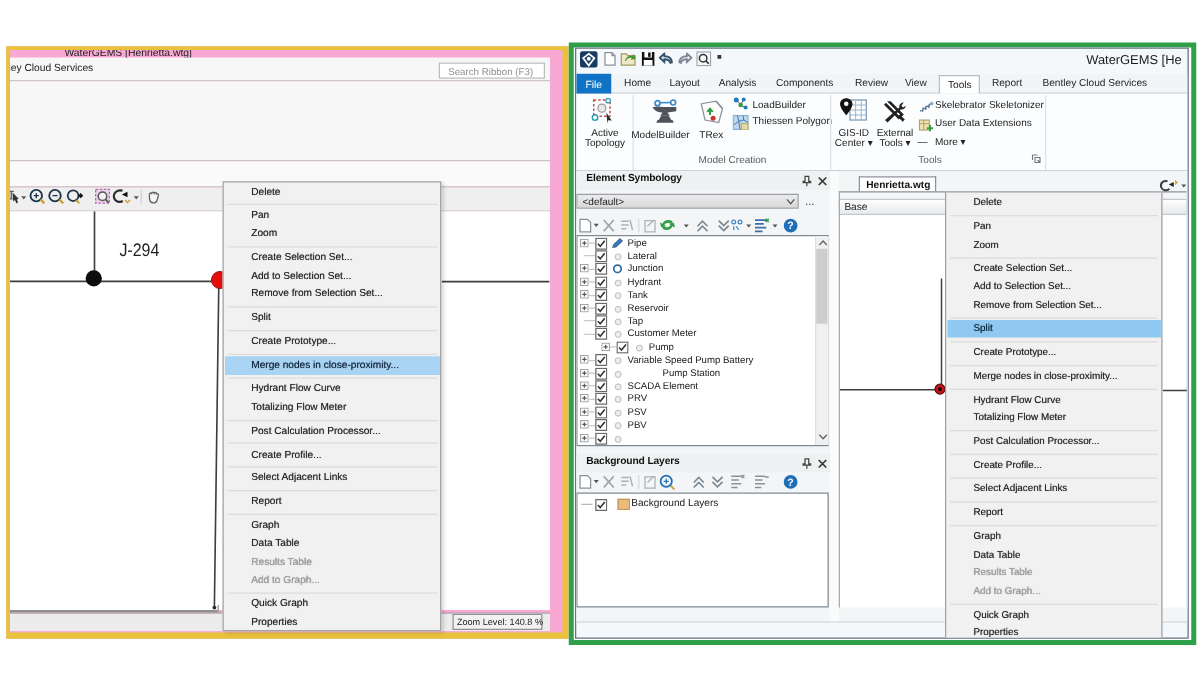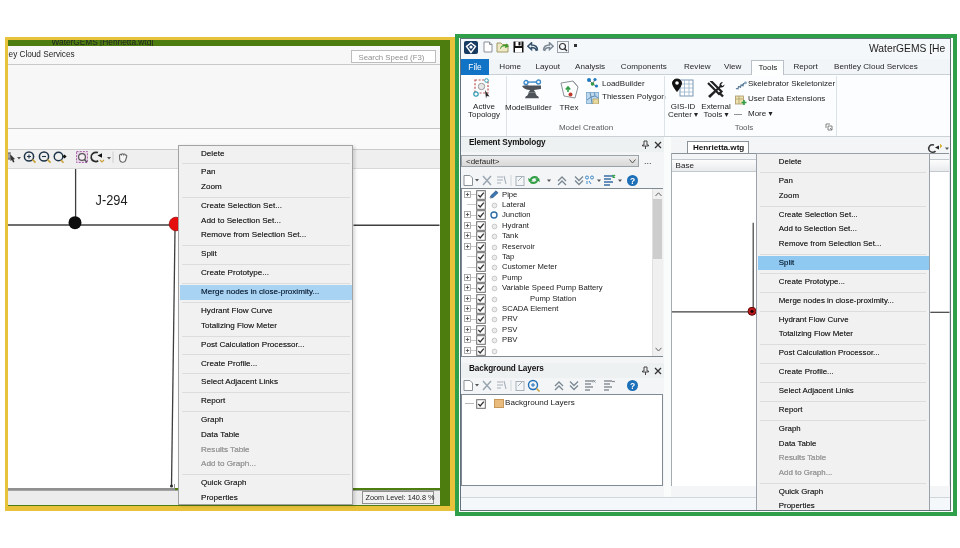--- a/index.html
+++ b/index.html
@@ -1,21 +1,21 @@
 <!DOCTYPE html>
 <html><head>
 <meta charset="utf-8">
 <style>
   html,body{margin:0;padding:0;}
   body{width:960px;height:548px;background:#fff;font-family:"Liberation Sans",sans-serif;overflow:hidden;}
   #root{position:relative;width:960px;height:548px;background:#fff;overflow:hidden;filter:blur(0.45px);}
   .abs{position:absolute;}
   .ln{position:absolute;background:#9b9b9b;}
   
-  #shotL{position:absolute;left:4.5px;top:37px;width:450px;height:473.5px;background:#4d7c0f;
+  #shotL{position:absolute;left:4.5px;top:37px;width:450px;height:473.5px;background:#f9a8d4;
     border-left:3.5px solid #e9c23b;border-top:3.5px solid #e9c23b;border-right:5px solid #e9c23b;border-bottom:5px solid #e9c23b;box-sizing:border-box;}
   #contL{position:absolute;left:0;top:0;width:432px;height:465px;overflow:hidden;}
   .Lmenu-item{position:absolute;left:1px;width:172px;height:14.7px;line-height:14.7px;font-size:8.1px;color:#242424;padding-left:21.5px;text-shadow:0 0 0.6px rgba(30,30,30,0.6);box-sizing:border-box;white-space:nowrap;}
   .Lsep{position:absolute;left:3px;width:168px;height:1px;background:#dcdcdc;}
   .Rmenu-item{position:absolute;left:1px;width:172px;height:14.5px;line-height:14.5px;font-size:7.9px;color:#242424;padding-left:20.8px;text-shadow:0 0 0.6px rgba(30,30,30,0.6);box-sizing:border-box;white-space:nowrap;}
   .Rsep{position:absolute;left:3px;width:166px;height:1px;background:#dcdcdc;}
   .dis{color:#a6a6a6;}
 </style>
 </head>
 <body>
@@ -24,21 +24,21 @@
 <div id="shotL">
  <div id="contL">
 
   <div class="abs" style="left:44px;top:-1px;width:200px;height:9px;overflow:hidden;">
     <div class="abs" style="left:0;top:-2px;font-size:8.3px;color:#222;">WaterGEMS [Henrietta.wtg]</div>
   </div>
 
   <div class="abs" style="left:0;top:6px;width:432px;height:18px;background:#f7f7f7;"></div>
   <div class="abs" style="left:-3px;top:10px;font-size:8.2px;color:#222;">tley Cloud Services</div>
   <div class="abs" style="left:343px;top:10px;width:83px;height:11px;border:1px solid #bdbdbd;background:#fff;">
-    <div class="abs" style="left:7px;top:1.5px;font-size:7.8px;color:#909090;">Search Speed (F3)</div>
+    <div class="abs" style="left:7px;top:1.5px;font-size:7.8px;color:#909090;">Search Ribbon (F3)</div>
   </div>
   <div class="ln" style="left:0;top:24px;width:432px;height:1px;background:#c9c9c9;"></div>
 
   <div class="abs" style="left:0;top:25px;width:432px;height:63px;background:#f7f7f7;"></div>
   <div class="ln" style="left:0;top:88px;width:432px;height:1px;background:#c4c4c4;"></div>
   <div class="abs" style="left:0;top:89px;width:432px;height:20px;background:#fafafa;"></div>
   <div class="ln" style="left:0;top:109px;width:432px;height:1px;background:#cccccc;"></div>
 
   <div class="abs" style="left:0;top:110px;width:432px;height:18px;background:#efefef;"></div>
   <div class="ln" style="left:0;top:128px;width:432px;height:1px;background:#d8d8d8;"></div>
@@ -427,21 +427,21 @@
             <div class="ln" style="left:6px;top:5px;width:9px;height:0.8px;background:#c9c9c9;"></div>
             <svg class="abs" style="left:15px;top:0.5px;" width="10" height="10" viewBox="0 0 10 10">
               <rect x="0.7" y="0.7" width="8.6" height="8.6" fill="#fff" stroke="#6a6a6a" stroke-width="1"></rect>
               <path d="M2.3 5 L4.2 7 L7.8 2.6" stroke="#333" stroke-width="1.3" fill="none"></path>
             </svg>
             <svg class="abs" style="left:29.5px;top:2.5px;" width="7" height="7" viewBox="0 0 7 7">
               <circle cx="3.5" cy="3.5" r="2.4" fill="#ececec" stroke="#bdbdbd" stroke-width="0.8"></circle>
             </svg>
             <div class="abs" style="left:41px;top:0.5px;font-size:7.7px;color:#1a1a1a;white-space:nowrap;">Customer Meter</div>
           </div>
-  <div class="abs" style="left:0;top:84.2px;width:190px;height:10.4px;text-align:center;">
+  <div class="abs" style="left:17px;top:84.2px;width:190px;height:10.4px;text-align:center;">
             <svg class="abs" style="left:3px;top:1.7px;" width="7" height="7" viewBox="0 0 7 7">
               <rect x="0.5" y="0.5" width="6" height="6" fill="#fff" stroke="#9a9a9a" stroke-width="0.8"></rect>
               <path d="M1.8 3.5 h3.4 M3.5 1.8 v3.4" stroke="#555" stroke-width="0.9"></path>
             </svg>
             <div class="ln" style="left:10px;top:5px;width:5px;height:0.8px;background:#c9c9c9;"></div>
             <svg class="abs" style="left:15px;top:0.5px;" width="10" height="10" viewBox="0 0 10 10">
               <rect x="0.7" y="0.7" width="8.6" height="8.6" fill="#fff" stroke="#6a6a6a" stroke-width="1"></rect>
               <path d="M2.3 5 L4.2 7 L7.8 2.6" stroke="#333" stroke-width="1.3" fill="none"></path>
             </svg>
             <svg class="abs" style="left:29.5px;top:2.5px;" width="7" height="7" viewBox="0 0 7 7">

